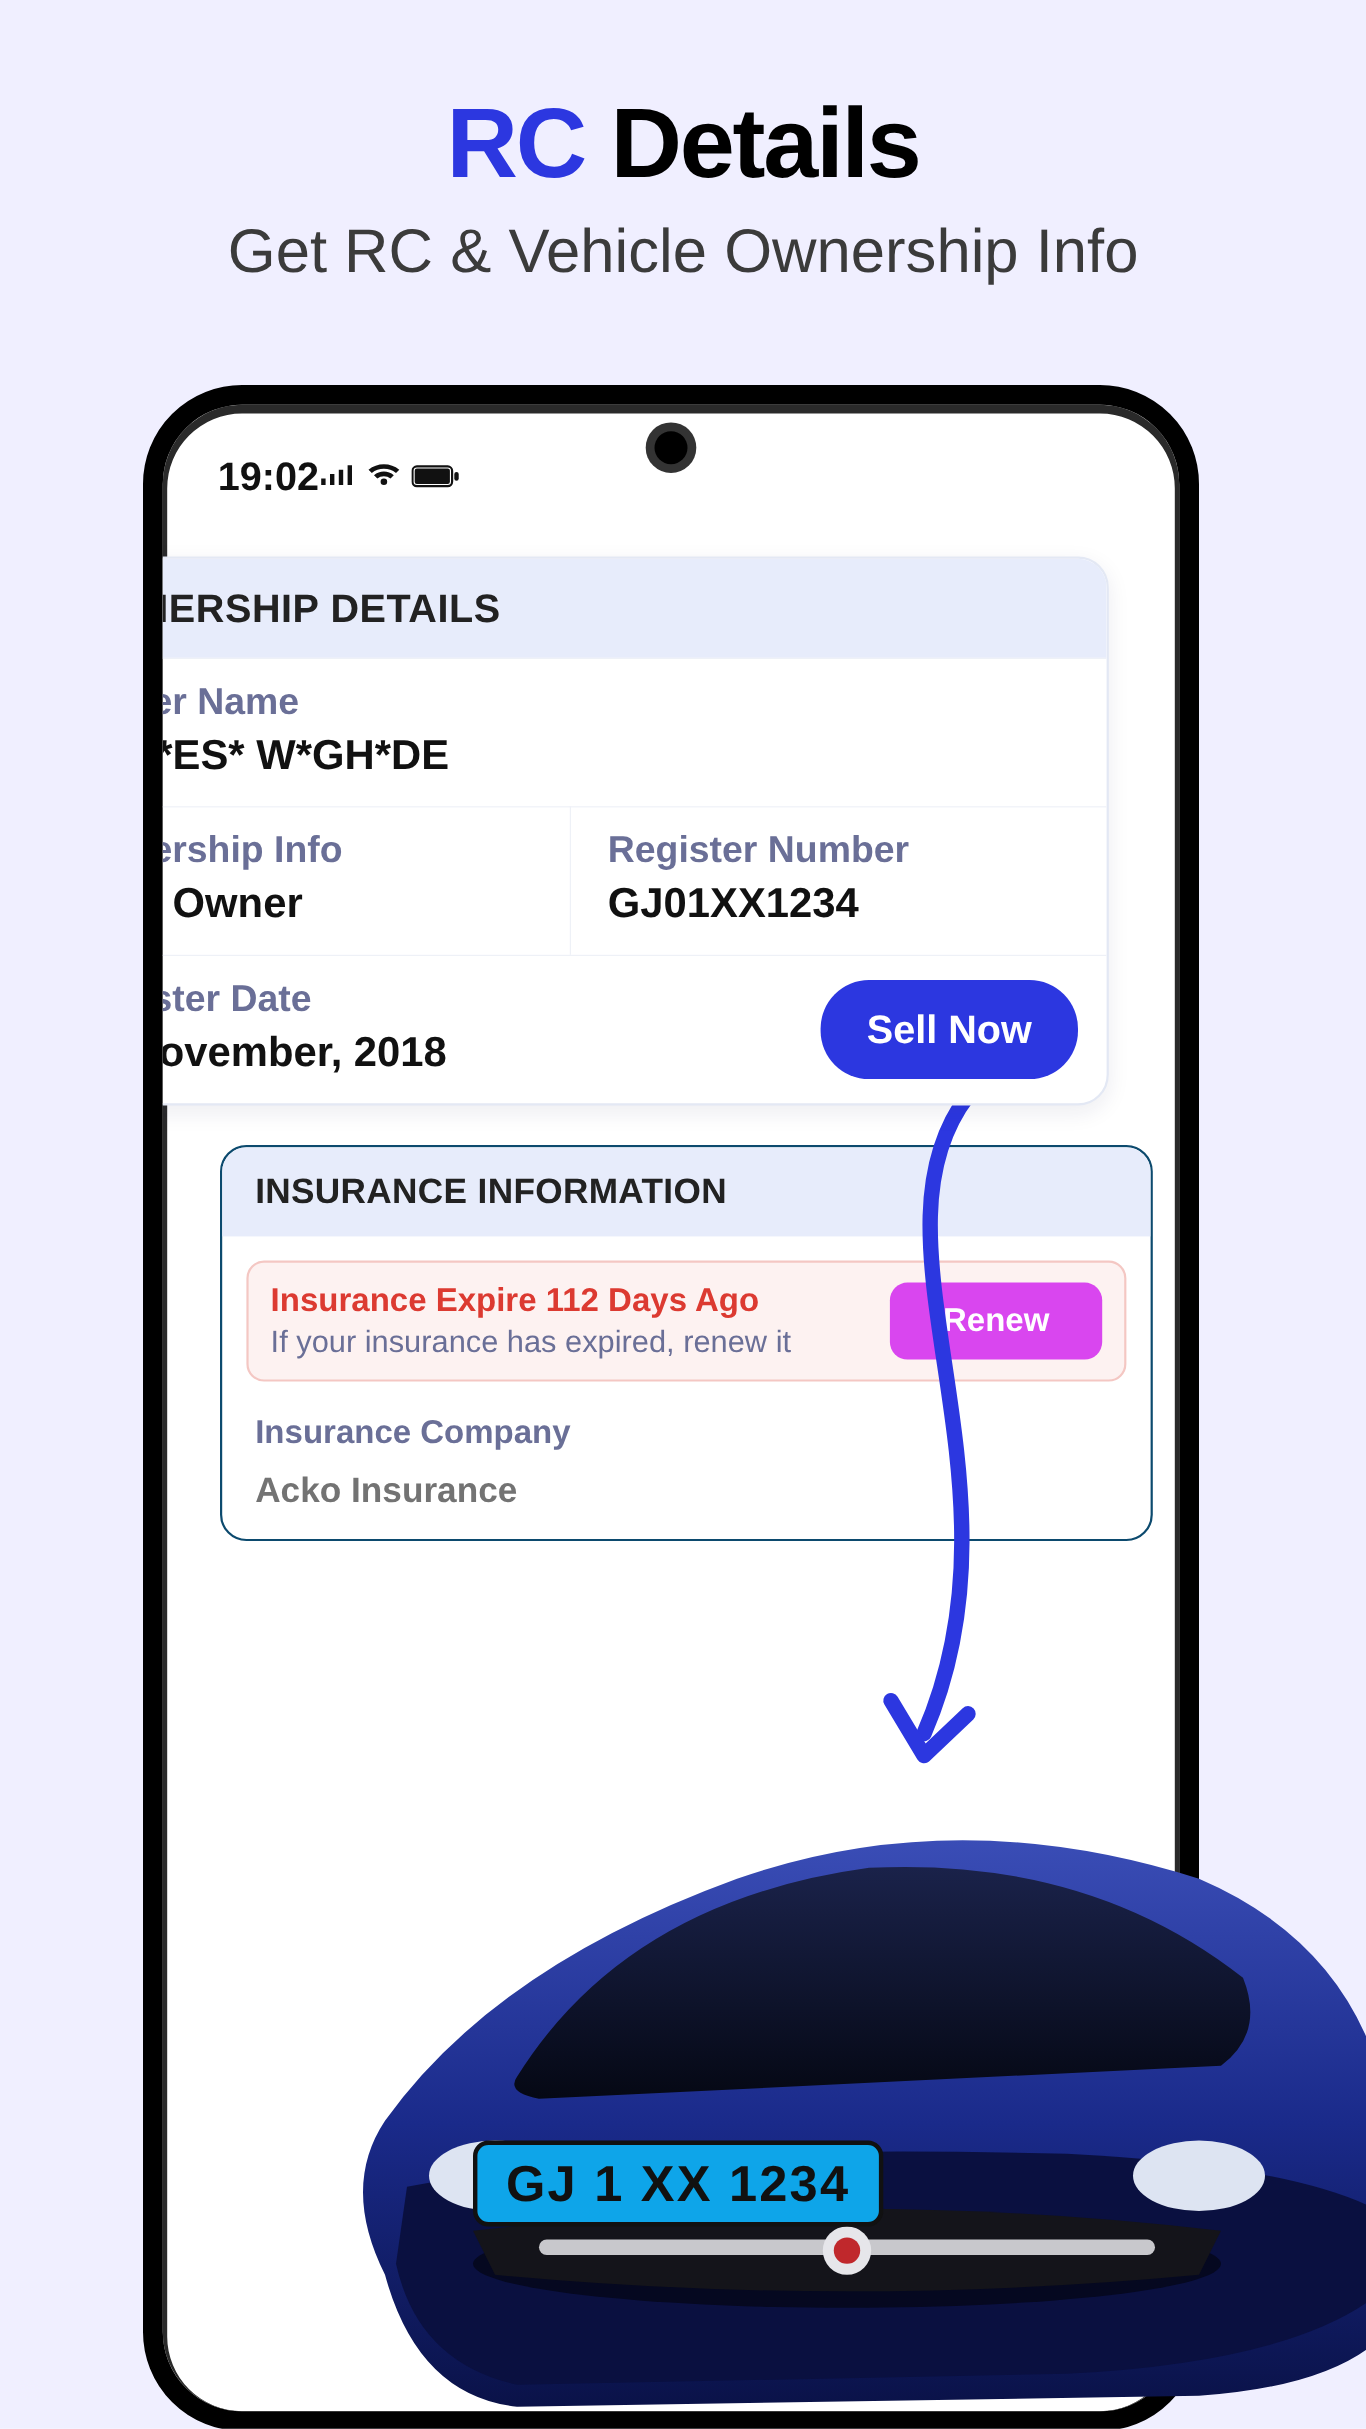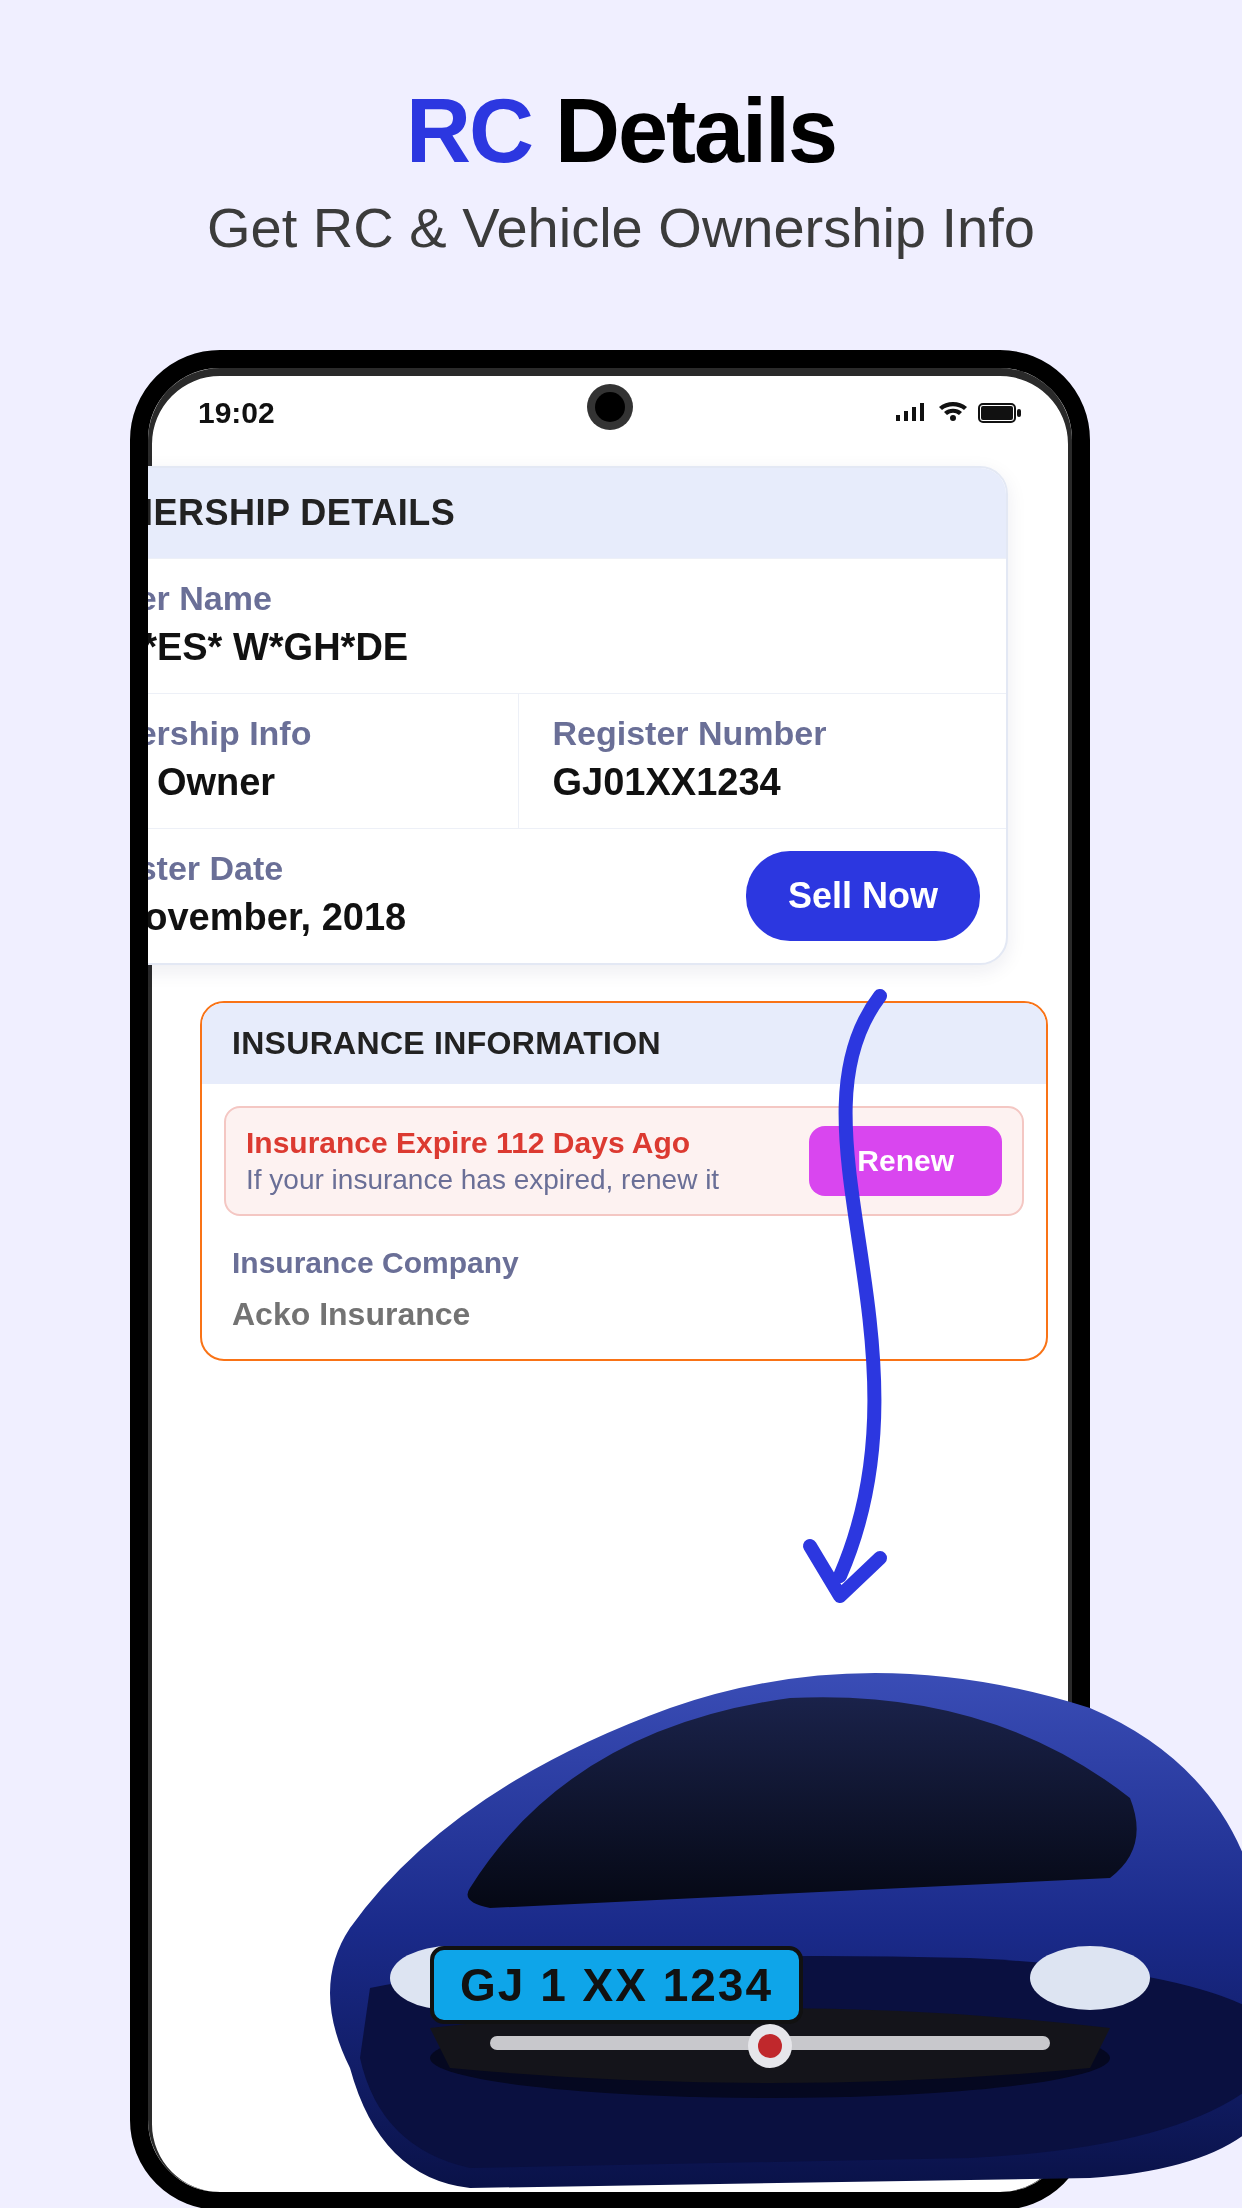--- a/index.html
+++ b/index.html
@@ -20,21 +20,21 @@
       position: absolute;
       left: 130px; top: 350px;
       width: 960px; height: 1860px;
       background: #fff;
       border: 18px solid #000;
       border-radius: 90px;
       box-shadow: 0 4px 0 4px #2a2a2a inset;
       overflow: hidden;
     }
     .camera { position:absolute; top:24px; left:50%; transform:translateX(-50%); width:30px; height:30px; background:#000; border-radius:50%; box-shadow:0 0 0 8px #333; }
-    .status-bar { display:flex; justify-content:space-between; align-items:center; padding:28px 50px; font-size:30px; font-weight:600; color:#111; }
+    .status-bar { display:flex; justify-content:flex-start; align-items:center; padding:44px 50px; font-size:36px; font-weight:600; color:#111; }
     .status-right { display:flex; gap:10px; align-items:center; }
     .card {
       margin: 8px 24px 0 -120px;
       width: 980px;
       background:#fff;
       border:2px solid #e3e8f4;
       border-radius:28px;
       overflow:hidden;
       box-shadow:0 6px 20px rgba(30,30,80,0.08);
       position: relative;
@@ -47,21 +47,21 @@
     .two-col .field:first-child { border-right:1px solid #edf0f7; }
     .label { color:#6a6f97; font-size:34px; font-weight:600; margin-bottom:8px; }
     .value { font-size:38px; font-weight:700; color:#111; }
     .row-with-btn { display:flex; align-items:center; justify-content:space-between; border-top:1px solid #edf0f7; padding-right:26px; }
     .sell-btn {
       background:#2c37e0; color:#fff; font-size:36px; font-weight:700;
       padding:24px 42px; border-radius:44px; white-space:nowrap;
     }
     .ins-card {
       margin: 36px 24px 0 52px;
-      background:#fff; border:2px solid #f97316; border-radius:24px;
+      background:#fff; border:2px solid #0c4a6e; border-radius:24px;
       overflow:hidden;
     }
     .ins-hdr { background:#e7ecfb; padding:22px 30px; font-size:32px; font-weight:800; color:#222; letter-spacing:0.3px; }
     .alert {
       margin:22px; padding:18px 20px;
       background:#fdf2f1; border:2px solid #f4c7c3; border-radius:16px;
       display:flex; align-items:center; justify-content:space-between; 
     }
     .alert-title { color:#dc3a31; font-size:30px; font-weight:700; }
     .alert-sub { color:#6a6f97; font-size:28px; font-weight:500; margin-top:4px; }

